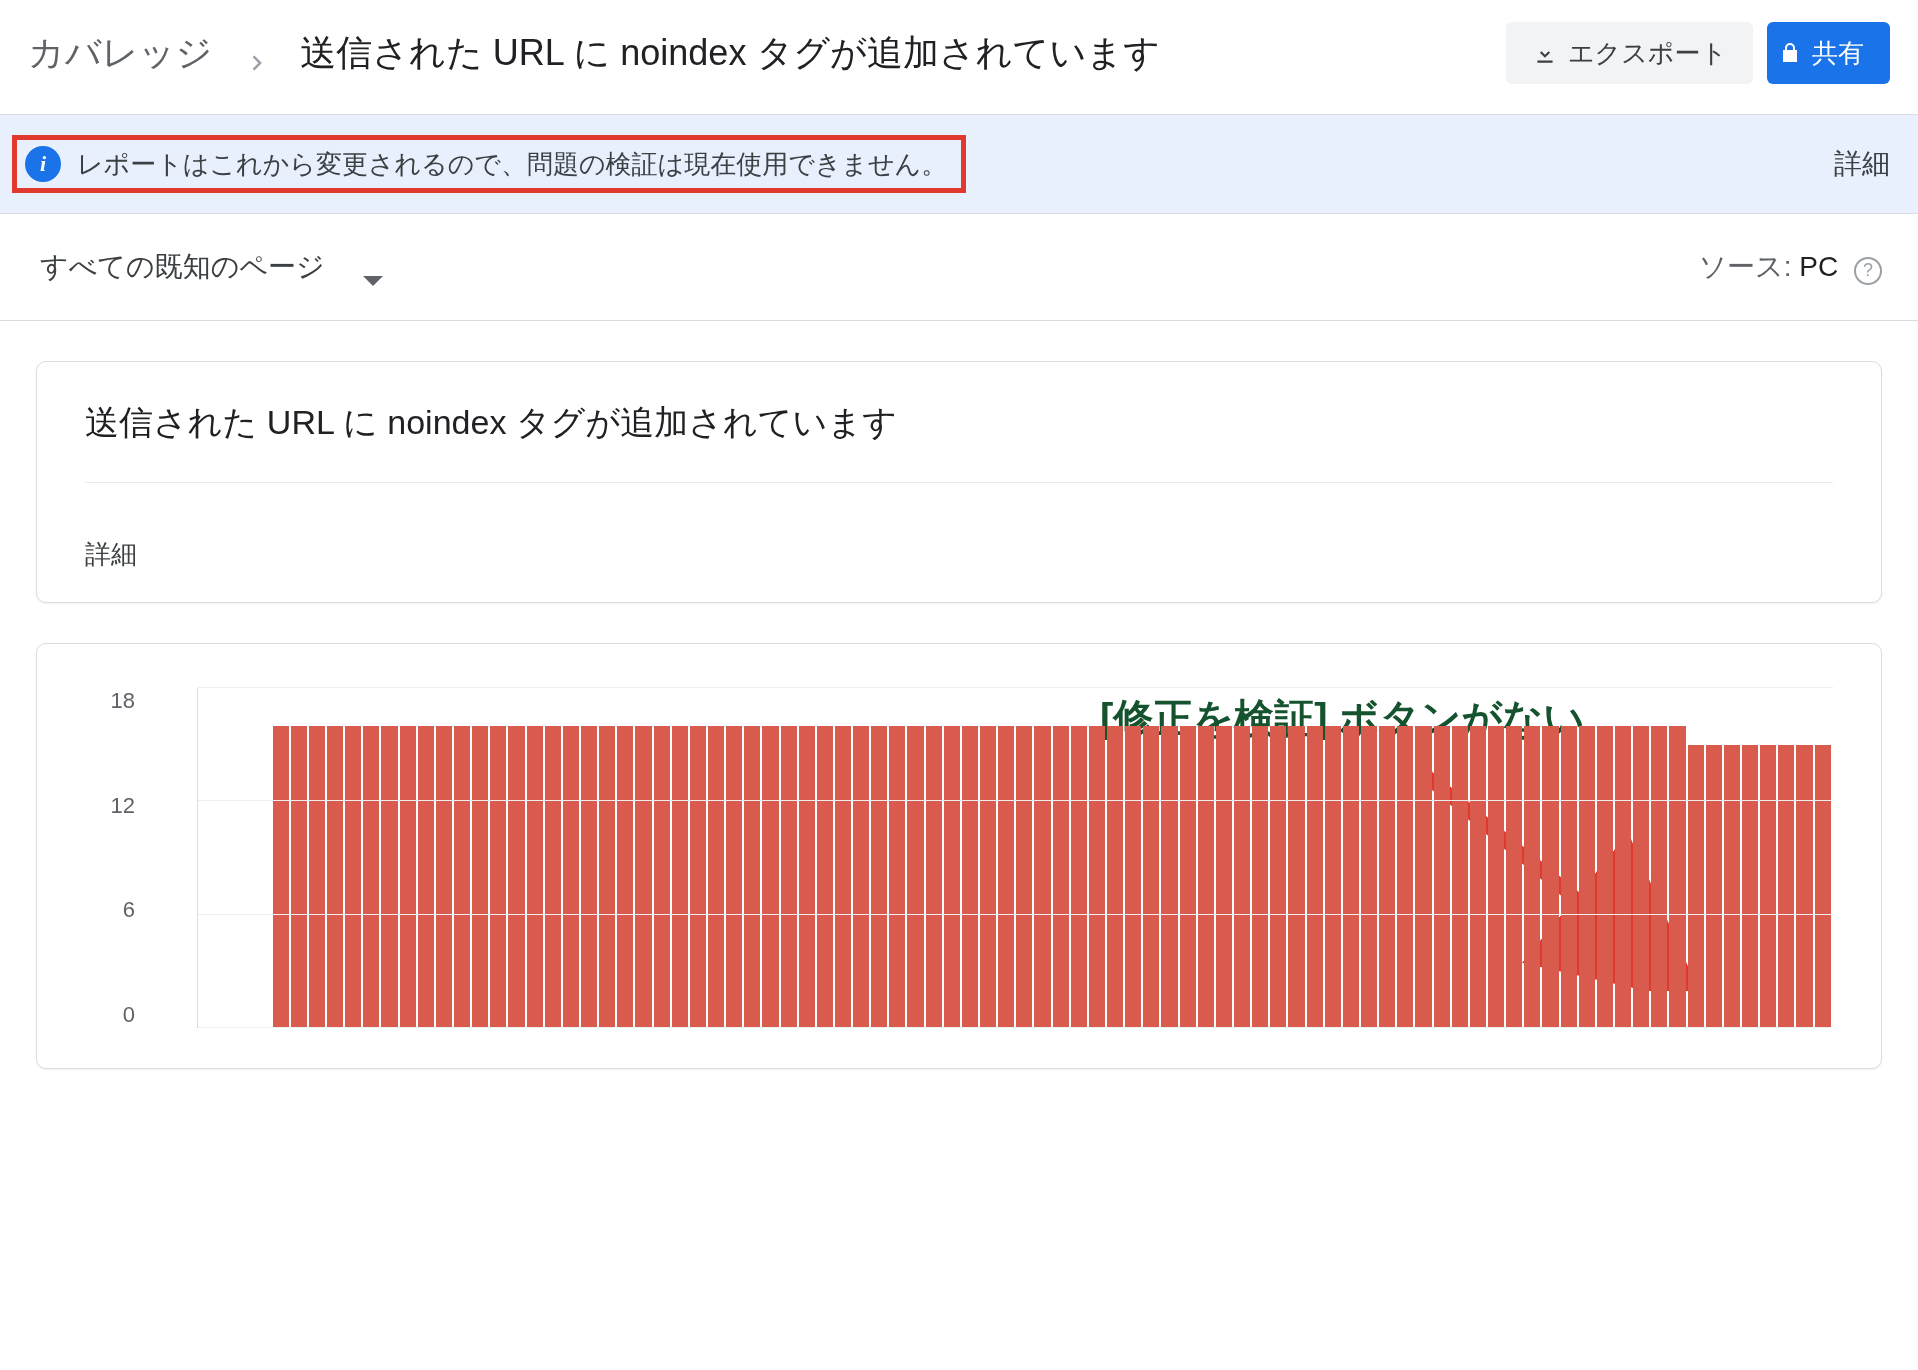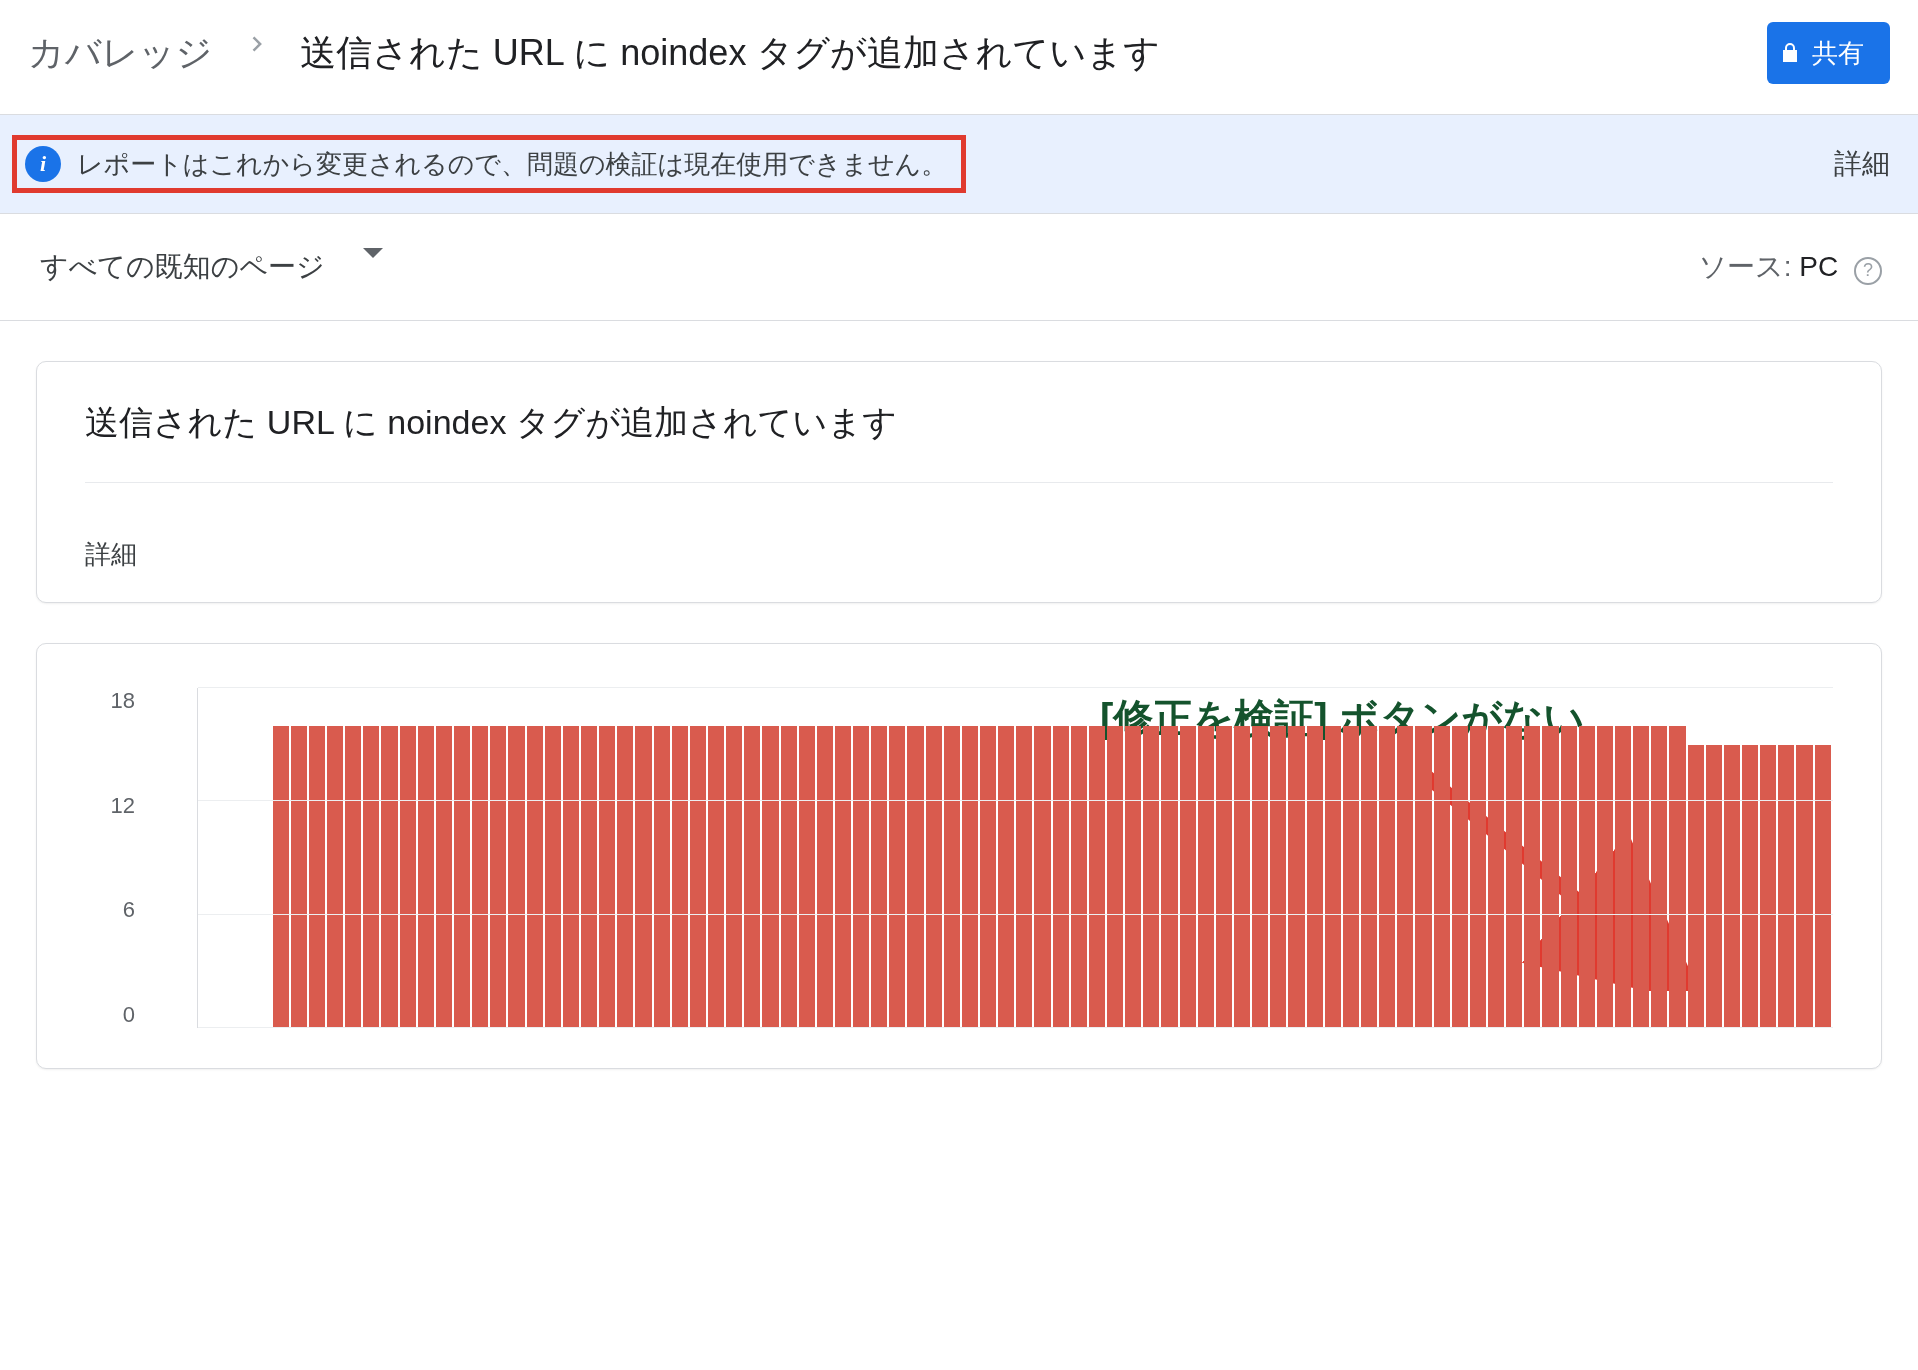--- a/index.html
+++ b/index.html
@@ -13,21 +13,21 @@
   }
   
   .header {
     display: flex;
     align-items: center;
     justify-content: space-between;
     padding: 22px 28px 30px 28px;
   }
   .breadcrumb {
     display: flex;
-    align-items: flex-start;
+    align-items: flex-end;
     gap: 34px;
     font-size: 36px;
     color: #5f6368;
   }
   .breadcrumb .current {
     color: #202124;
     font-weight: 400;
   }
   .chevron {
     color: #9aa0a6;
@@ -95,21 +95,21 @@
   
   .filter-row {
     display: flex;
     align-items: center;
     justify-content: space-between;
     padding: 34px 36px 34px 40px;
     border-bottom: 1px solid #dadce0;
   }
   .filter-dropdown {
     display: flex;
-    align-items: flex-start;
+    align-items: flex-end;
     gap: 38px;
     font-size: 28px;
     color: #3c4043;
     cursor: pointer;
   }
   .dropdown-caret {
     width: 0; height: 0;
     border-left: 10px solid transparent;
     border-right: 10px solid transparent;
     border-top: 10px solid #5f6368;
@@ -236,20 +236,28 @@
   <div class="breadcrumb">
     <span>カバレッジ</span>
     <span class="chevron">
       <svg class="icon-svg" width="20" height="30" viewBox="0 0 24 24" fill="none" stroke="#9aa0a6" stroke-width="3">
           <polyline points="9 4 17 12 9 20"></polyline>
         </svg>
     </span>
     <span class="current">送信された URL に noindex タグが追加されています</span>
   </div>
   <div class="header-actions">
+    <button class="btn btn-export">
+      <span>
+        <svg class="icon-svg" width="26" height="26" viewBox="0 0 24 24" fill="#3c4043">
+            <path d="M12 3v10.6l3.3-3.3 1.4 1.4L12 16.4 7.3 11.7l1.4-1.4L12 13.6V3h0zM5 19h14v2H5z"></path>
+          </svg>
+      </span>
+      <span>エクスポート</span>
+    </button>
     <button class="btn btn-share">
       <span>
         <svg class="icon-svg" width="24" height="24" viewBox="0 0 24 24" fill="#fff">
             <path d="M17 9V7a5 5 0 0 0-10 0v2H5v12h14V9h-2zm-8 0V7a3 3 0 0 1 6 0v2H9z"></path>
           </svg>
       </span>
       <span>共有</span>
     </button>
   </div>
 </div>

